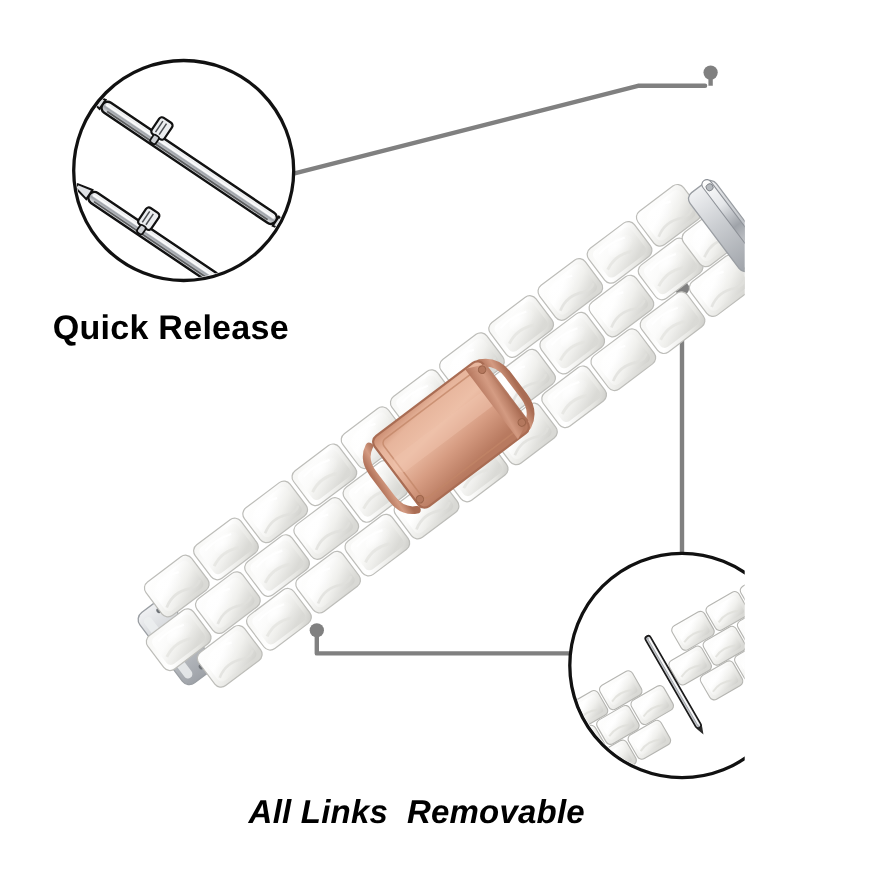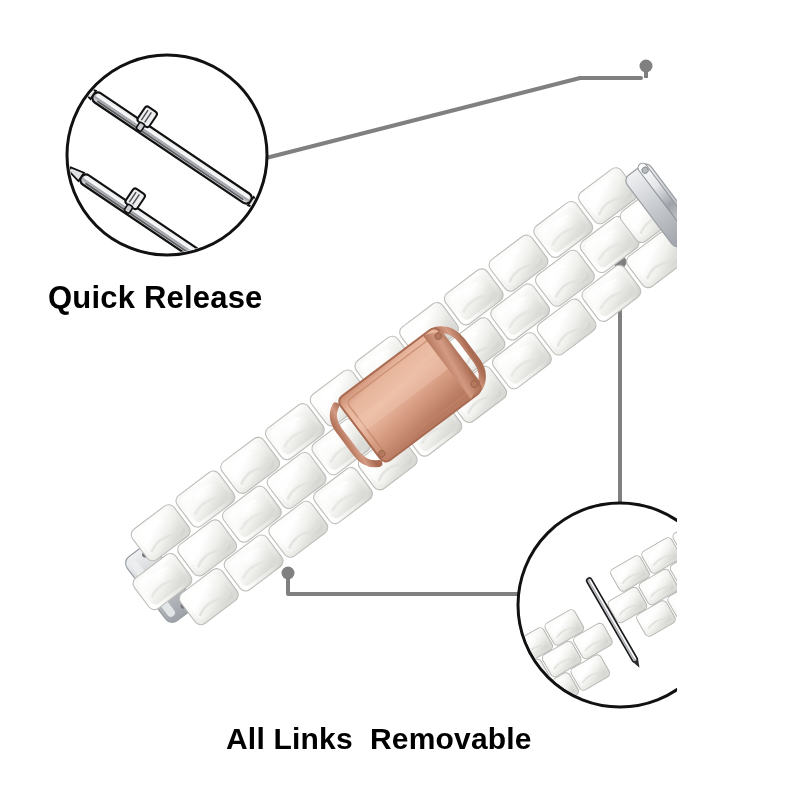--- a/index.html
+++ b/index.html
@@ -42,20 +42,21 @@
     left: 41px;
     top: 337px;
     font-size: 31px;
     line-height: 34px;
   }
   #cap-all-links {
     left: 226px;
     top: 722px;
     font-size: 30px;
     line-height: 34px;
+    font-style: italic;
   }
 </style>
 </head>
 <body>
 
 <div id="stage">
 
   <svg id="scene" viewBox="0 0 800 800" xmlns="http://www.w3.org/2000/svg">
     <defs>
 

